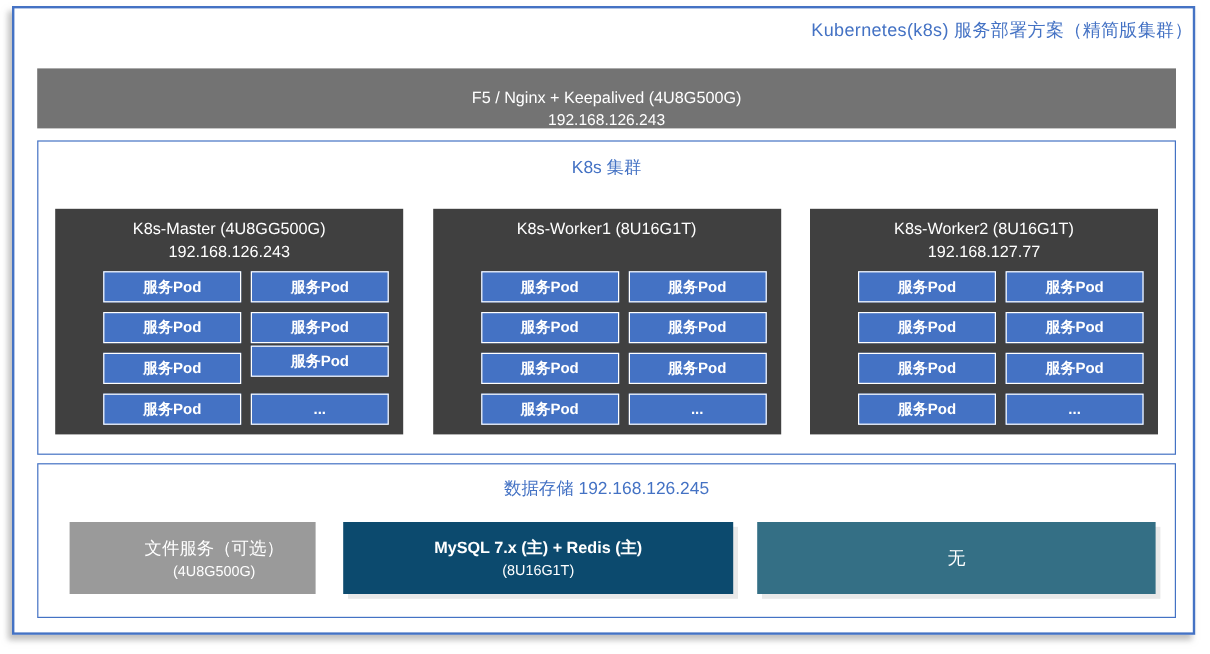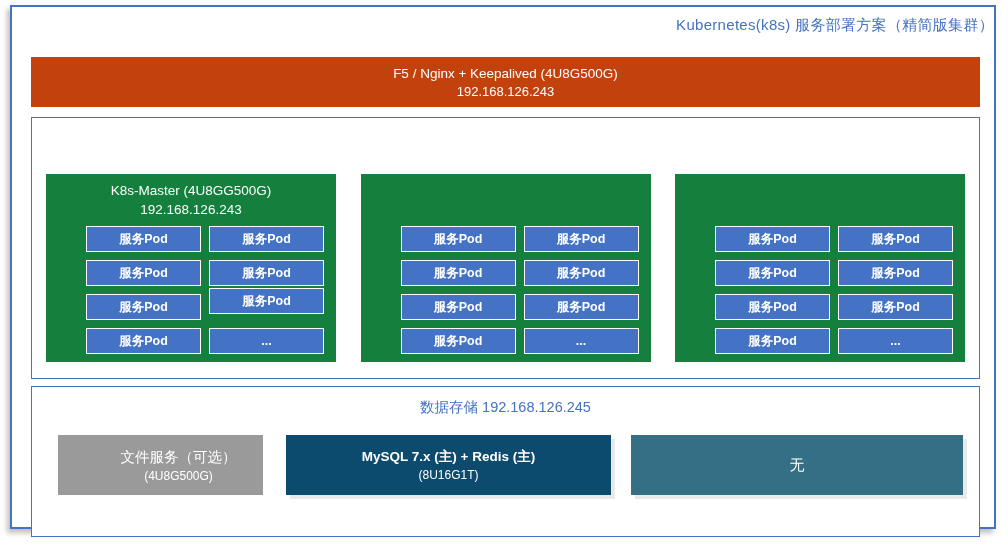--- a/index.html
+++ b/index.html
@@ -10,59 +10,59 @@
     position: absolute; left: 10px; top: 5px; width: 986px; height: 524px;
     background: #ffffff; border: 2px solid #4472C4;
     box-shadow: -3px 4px 5px rgba(140,140,140,0.55);
   }
   .main-title {
     position: absolute; left: 0; top: 9px; width: 100%;
     text-align: right; color: #4472C4; font-size: 15px; letter-spacing: 0.3px;
   }
   .lb-banner {
     position: absolute; left: 19px; top: 50px; width: 949px; height: 50px;
-    background: #c2410c; color: #ffffff; text-align: center;
-    display: flex; flex-direction: column; justify-content: center; gap: 3px;
+    background: #737373; color: #ffffff; text-align: center;
+    display: flex; flex-direction: column; justify-content: flex-end; gap: 3px;
   }
   .lb-banner .l1 { font-size: 13.5px; }
   .lb-banner .l2 { font-size: 13px; }
 
   .cluster-section {
     position: absolute; left: 19px; top: 110px; width: 949px; height: 262px;
     border: 1px solid #4472C4; background: #ffffff;
   }
   .cluster-title {
     position: absolute; top: 12px; width: 100%; text-align: center;
     color: #4472C4; font-size: 14.5px;
   }
   .nodes-row {
     position: absolute; left: 0; top: 56px; width: 100%;
     display: flex; justify-content: space-between; padding: 0 14px;
   }
   .node-box {
-    width: 290px; height: 188px; background: #15803d; color: #ffffff;
+    width: 290px; height: 188px; background: #404040; color: #ffffff;
     position: relative;
   }
   .node-header { text-align: center; padding-top: 7px; line-height: 19px; }
   .node-name { font-size: 13.5px; }
   .node-ip   { font-size: 13.5px; }
   .pod-grid {
     position: absolute; left: 12px; right: 12px; top: 52px;
     display: grid; grid-template-columns: 1fr 1fr; column-gap: 8px; row-gap: 8px; padding-left: 28px;
   }
   .pod {
     height: 26px; border: 1.5px solid #ffffff; background: #4472C4;
     color: #ffffff; font-size: 12.5px; font-weight: 600;
     display: flex; align-items: center; justify-content: center;
     position: relative;
   }
   .pod.offset-up { top: -6px; }
 
   .storage-section {
-    position: absolute; left: 19px; top: 379px; width: 949px; height: 151px;
+    position: absolute; left: 19px; top: 379px; width: 949px; height: 129px;
     border: 1px solid #4472C4; background: #ffffff;
   }
   .storage-title {
     position: absolute; top: 11px; width: 100%; text-align: center;
     color: #4472C4; font-size: 14.5px;
   }
   .storage-box {
     position: absolute; top: 48px; height: 60px; color: #ffffff;
     display: flex; flex-direction: column; justify-content: center;
     text-align: center; gap: 2px;
@@ -82,20 +82,21 @@
 <div class="outer">
 
   <div class="main-title">Kubernetes(k8s) 服务部署方案（精简版集群）</div>
 
   <div class="lb-banner">
     <div class="l1">F5 / Nginx + Keepalived (4U8G500G)</div>
     <div class="l2">192.168.126.243</div>
   </div>
 
   <div class="cluster-section">
+    <div class="cluster-title">K8s 集群</div>
     <div class="nodes-row">
 
       <div class="node-box">
         <div class="node-header">
           <div class="node-name">K8s-Master (4U8GG500G)</div>
           <div class="node-ip">192.168.126.243</div>
         </div>
         <div class="pod-grid">
             <div class="pod">服务Pod</div>
             <div class="pod">服务Pod</div>
@@ -103,34 +104,39 @@
             <div class="pod">服务Pod</div>
             <div class="pod">服务Pod</div>
             <div class="pod offset-up">服务Pod</div>
             <div class="pod">服务Pod</div>
             <div class="pod">...</div>
           </div>
       </div>
 
       <div class="node-box">
         <div class="node-header">
+          <div class="node-name">K8s-Worker1 (8U16G1T)</div>
         </div>
         <div class="pod-grid">
             <div class="pod">服务Pod</div>
             <div class="pod">服务Pod</div>
             <div class="pod">服务Pod</div>
             <div class="pod">服务Pod</div>
             <div class="pod">服务Pod</div>
             <div class="pod">服务Pod</div>
             <div class="pod">服务Pod</div>
             <div class="pod">...</div>
           </div>
       </div>
 
       <div class="node-box">
+        <div class="node-header">
+          <div class="node-name">K8s-Worker2 (8U16G1T)</div>
+          <div class="node-ip">192.168.127.77</div>
+        </div>
         <div class="pod-grid">
             <div class="pod">服务Pod</div>
             <div class="pod">服务Pod</div>
             <div class="pod">服务Pod</div>
             <div class="pod">服务Pod</div>
             <div class="pod">服务Pod</div>
             <div class="pod">服务Pod</div>
             <div class="pod">服务Pod</div>
             <div class="pod">...</div>
           </div>

